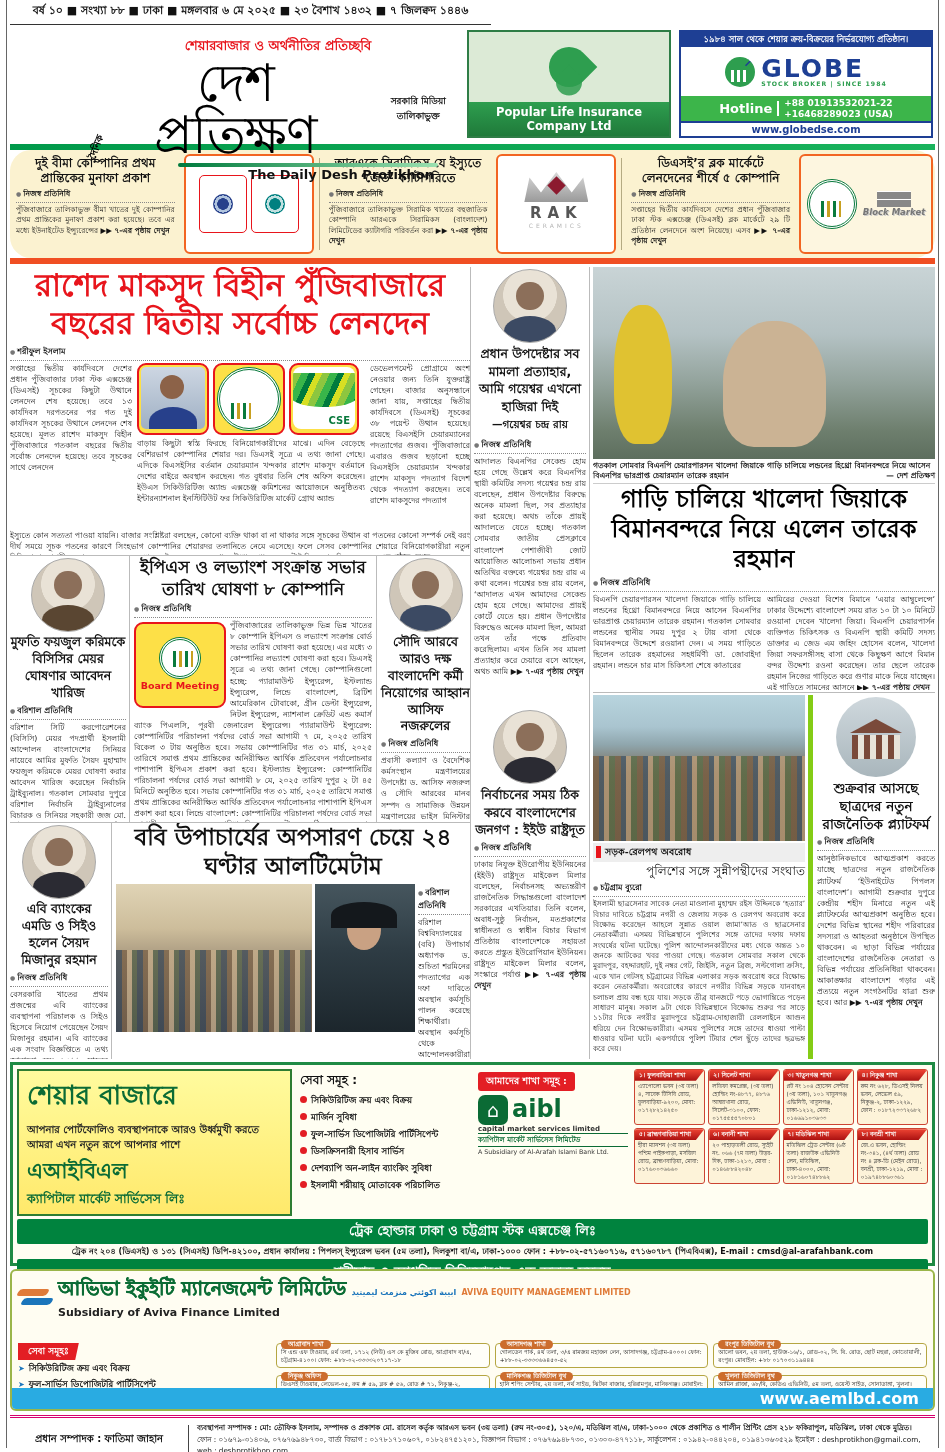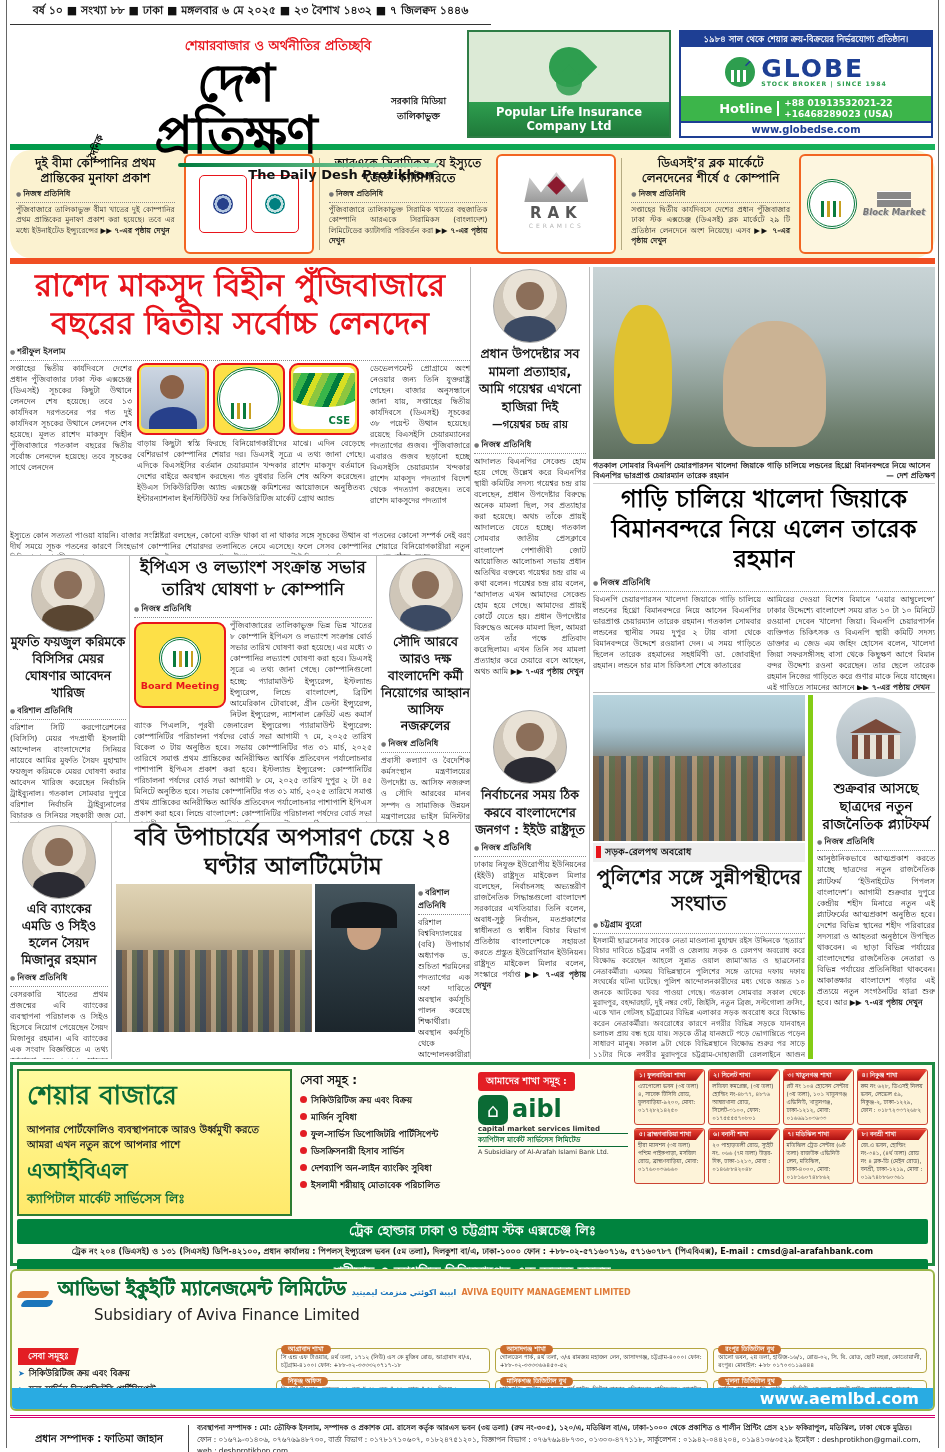--- a/index.html
+++ b/index.html
@@ -9,21 +9,21 @@
   .content{padding:0 10px;}
 
   
   .topbar{height:26px;display:flex;align-items:center;}
   .dateline{width:52%;text-align:center;font-size:11px;font-weight:bold;border-bottom:1px solid #333;padding-bottom:3px;}
   .header{height:116px;position:relative;}
   .logoblock{position:absolute;left:78px;top:10px;width:380px;text-align:center;}
   .m-tagline{color:#e8151c;font-weight:bold;font-size:13px;}
   .m-row{display:flex;align-items:flex-end;justify-content:center;gap:8px;}
   .m-daily{font-size:10px;font-weight:bold;transform:rotate(-70deg);color:#000;width:14px;}
-  .m-title{font-size:52px;font-weight:700;letter-spacing:-1px;line-height:1.0;color:#000;}
+  .m-title{font-size:52px;font-weight:400;letter-spacing:-1px;line-height:1.0;color:#000;}
   .m-listed{font-size:9px;font-weight:bold;align-self:center;}
   .m-underline{height:4px;background:linear-gradient(90deg,#007a3d,#9be0b0);margin:2px 30px 0 90px;border-radius:2px;}
   .m-english{font-size:13px;font-weight:bold;text-align:right;padding-right:34px;}
   .hdr-ads{position:absolute;right:2px;top:4px;display:flex;gap:8px;}
   
   .plic{width:200px;height:104px;border:2px solid #2e7d46;background:#dcead6;display:flex;flex-direction:column;}
   .plic-logo{flex:1;display:flex;align-items:center;justify-content:center;}
   .leaf{width:40px;height:40px;background:#2e9e4f;border-radius:50% 0 50% 50%;transform:rotate(45deg);position:relative;}
   .leaf::after{content:"";position:absolute;left:18px;top:18px;width:26px;height:26px;border-radius:0 50% 50% 50%;background:#2e9e4f;opacity:.85;}
   .plic-band{background:linear-gradient(#2e9e4f,#1f7a3a);color:#fff;font-weight:bold;font-size:11.5px;text-align:center;padding:3px 0;}
@@ -139,21 +139,21 @@
   .tarek-cols .body{flex:1;}
 
   .rowCD2{flex:1;display:flex;overflow:hidden;margin-top:2px;}
   .sunni{width:212px;border-right:5px solid #84cc16;padding-right:3px;}
   .ph-protest{width:100%;height:146px;background:linear-gradient(180deg,#b8d4de 0,#a9c4cf 22%,#8fa6ad 34%,#76634e 55%,#60503a 78%,#4e4130 100%);position:relative;overflow:hidden;}
   .ph-protest::after{content:"";position:absolute;bottom:0;width:100%;height:58%;opacity:.85;
      background:repeating-linear-gradient(90deg,#7a6248 0 6px,#4a5a66 6px 11px,#b59a78 11px 16px,#5e6e4a 16px 22px);}
   .tagbar{background:#eee;display:flex;align-items:center;gap:4px;padding:2px 3px;margin:2px 0;}
   .tagbar .flag{width:5px;height:12px;background:#e8151c;}
   .tagbar .tag{font-size:9.5px;font-weight:bold;}
-  .sunni-hl{font-size:20px;font-weight:700;text-align:center;line-height:1.3;}
+  .sunni-hl{font-size:12px;font-weight:400;text-align:right;line-height:1.3;}
   .students-col{flex:1;padding-left:4px;}
   .bldg-circle{width:80px;height:80px;border-radius:50%;margin:2px auto;background:linear-gradient(#cfd8dd,#a9b6bc);position:relative;overflow:hidden;}
   .bldg-circle::before{content:"";position:absolute;left:14px;top:22px;width:0;height:0;border-left:26px solid transparent;border-right:26px solid transparent;border-bottom:14px solid #7a4a3a;}
   .bldg-circle::after{content:"";position:absolute;left:16px;top:38px;width:48px;height:24px;
      background:repeating-linear-gradient(90deg,#7a4a3a 0 6px,#e8e4da 6px 12px);}
 
   
   .aibl{height:190px;border:3px solid #1f8a44;background:#fffef2;margin:3px 0;display:flex;flex-direction:column;padding:4px;}
   .aibl-top{display:flex;gap:8px;flex:1;}
   .aibl-left{width:255px;border:2px solid #2e7d32;background:linear-gradient(180deg,#fffb9e,#ffe96b);padding:4px 8px;}
@@ -186,21 +186,21 @@
   
   .aviva{height:132px;border:2px solid #9ab54a;border-radius:6px;background:#fffdf2;padding:3px 6px;position:relative;overflow:hidden;}
   .av-titlerow{display:flex;align-items:center;gap:6px;}
   .av-swoosh{width:34px;height:20px;position:relative;}
   .av-swoosh::before{content:"";position:absolute;top:2px;left:0;width:30px;height:7px;background:#e07b39;transform:skewX(-30deg);border-radius:3px;}
   .av-swoosh::after{content:"";position:absolute;top:11px;left:4px;width:30px;height:7px;background:#1b75bb;transform:skewX(-30deg);border-radius:3px;}
   .av-title{font-size:19px;font-weight:900;color:#1f8a44;-webkit-text-stroke:.4px #0b6b35;}
   .av-sub{font-size:8px;}
   .av-ar{color:#1b75bb;font-weight:bold;}
   .av-en{color:#e07b39;font-weight:900;}
-  .av-subsidiary{font-size:15px;font-weight:400;color:#222;margin-left:36px;}
+  .av-subsidiary{font-size:11px;font-weight:700;color:#222;}
   .av-body{display:flex;gap:8px;margin-top:20px;}
   .av-left{width:250px;}
   .av-ribbon{display:inline-block;background:#e31e24;color:#fff;font-size:9px;font-weight:bold;padding:1px 10px;clip-path:polygon(0 0,100% 0,94% 100%,0 100%);}
   .avsvc{margin:2px 0 0;padding:0;}
   .avsvc li{list-style:none;font-size:8.6px;font-weight:bold;margin:2px 0;}
   .avsvc li::before{content:"➤";color:#1b75bb;margin-right:4px;font-size:8px;}
   .av-right{flex:1;display:flex;flex-direction:column;}
   .av-branches{display:grid;grid-template-columns:repeat(3,1fr);gap:3px 5px;}
   .avbranch{border:1px solid #b5a642;background:#fffef8;border-radius:4px;font-size:5.8px;line-height:1.45;padding:4px 4px 2px;position:relative;margin-top:4px;}
   .avbranch .hdr{position:absolute;top:-4px;left:4px;background:#cc6d2d;color:#fff;font-size:6.2px;font-weight:bold;border-radius:7px;padding:0 7px;}

